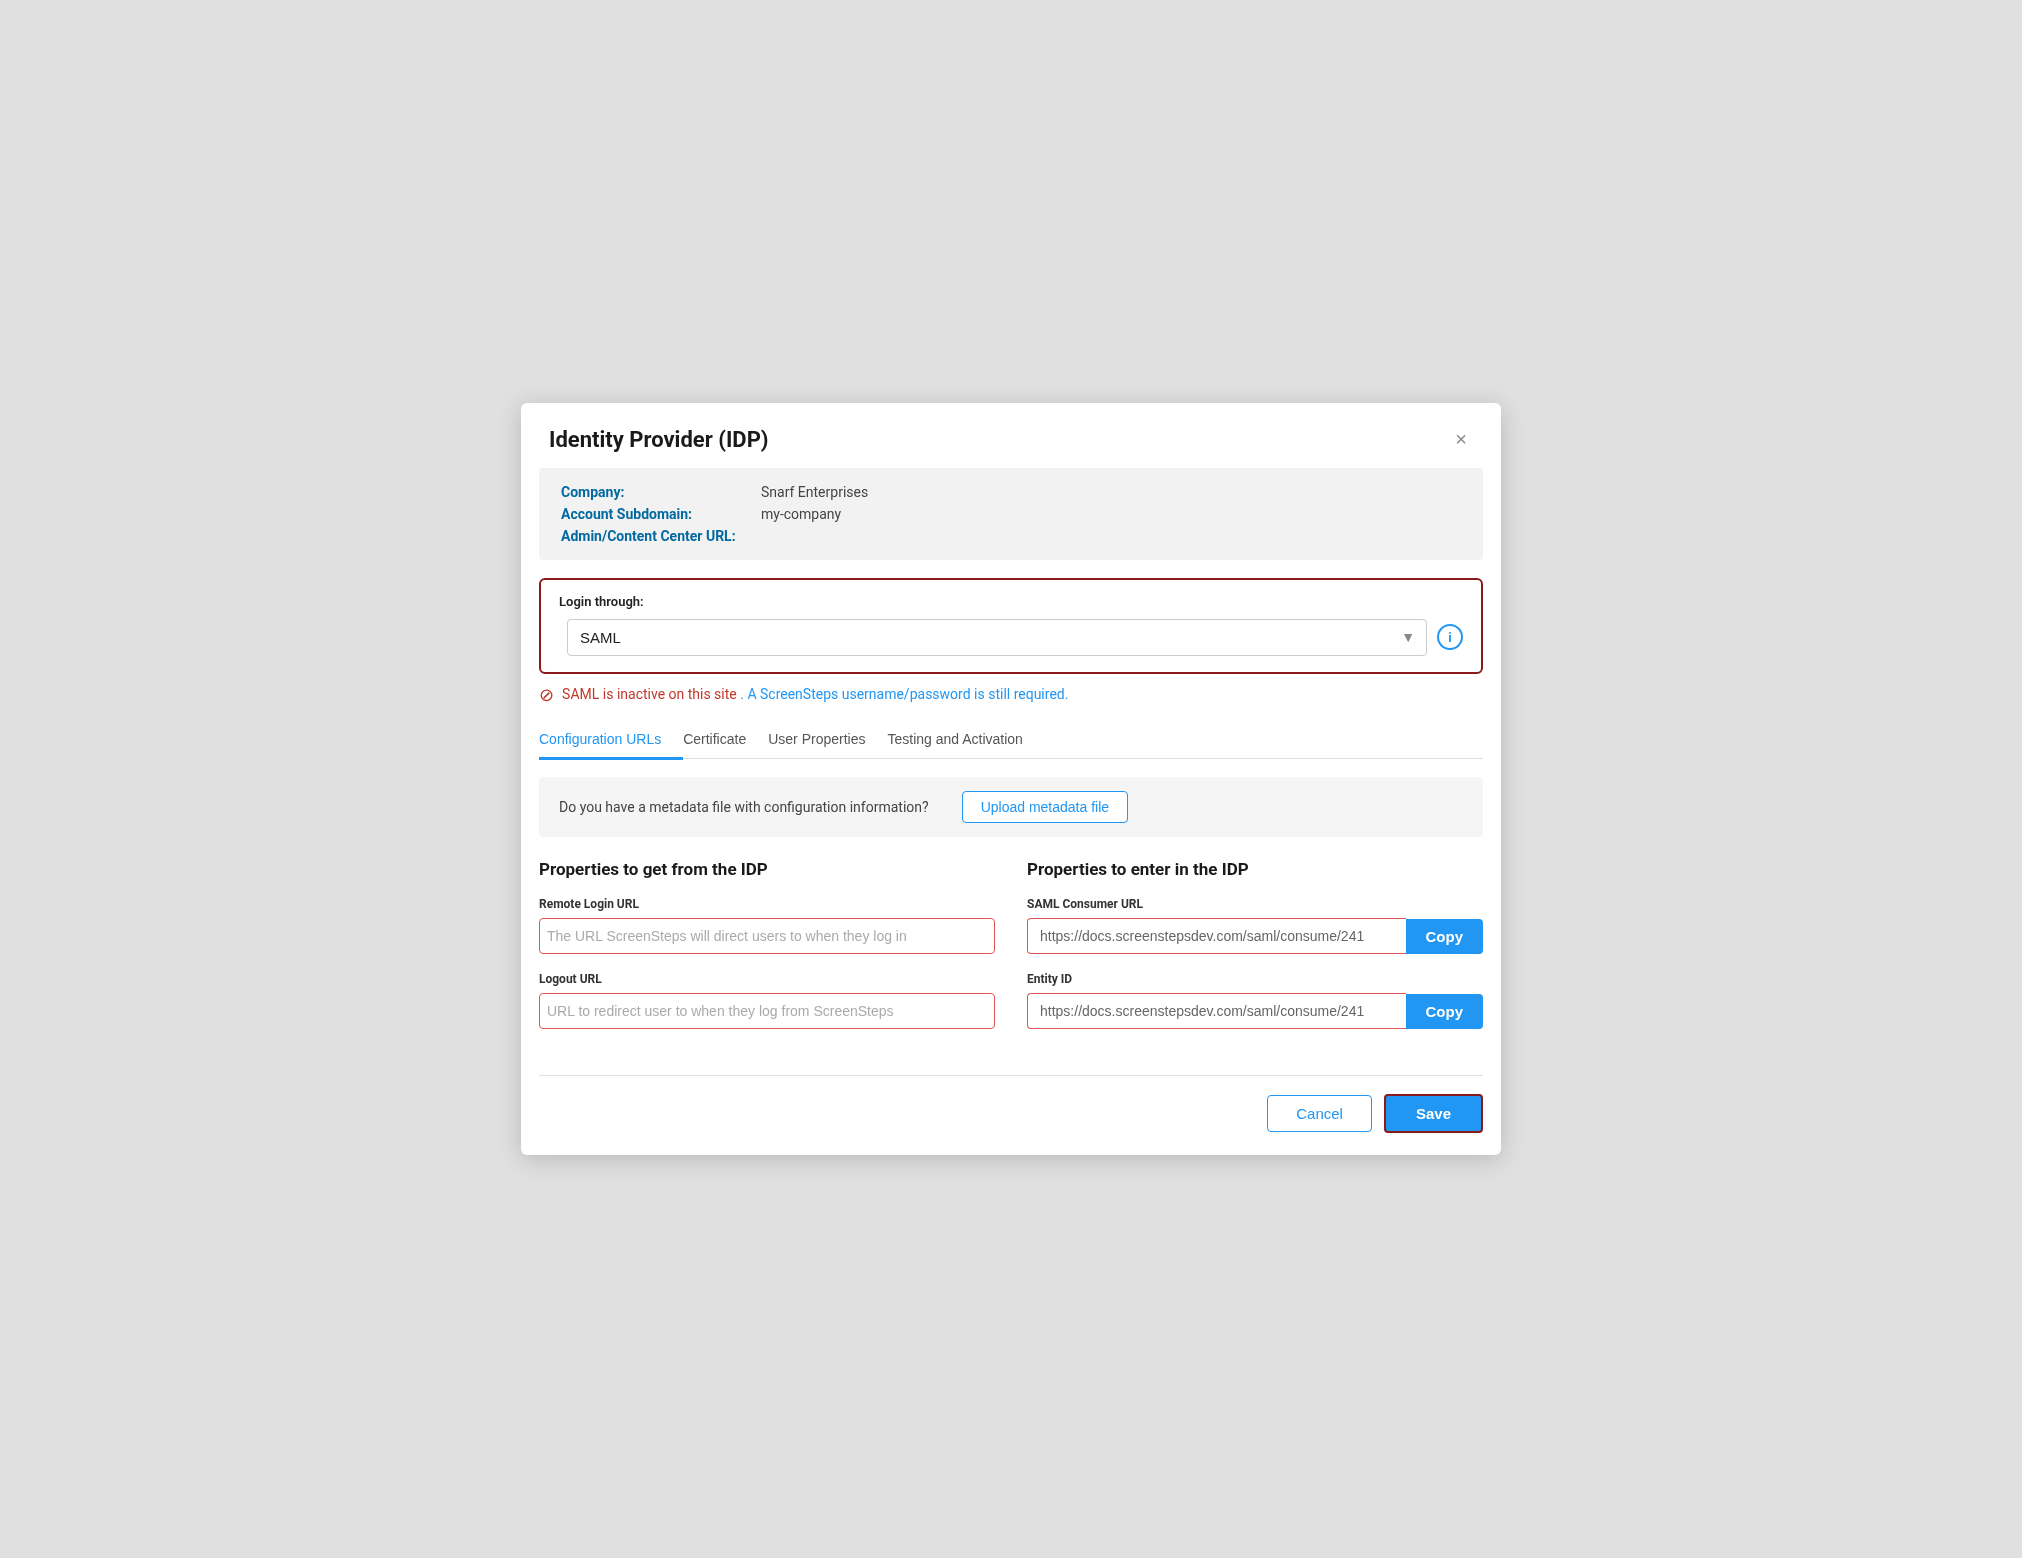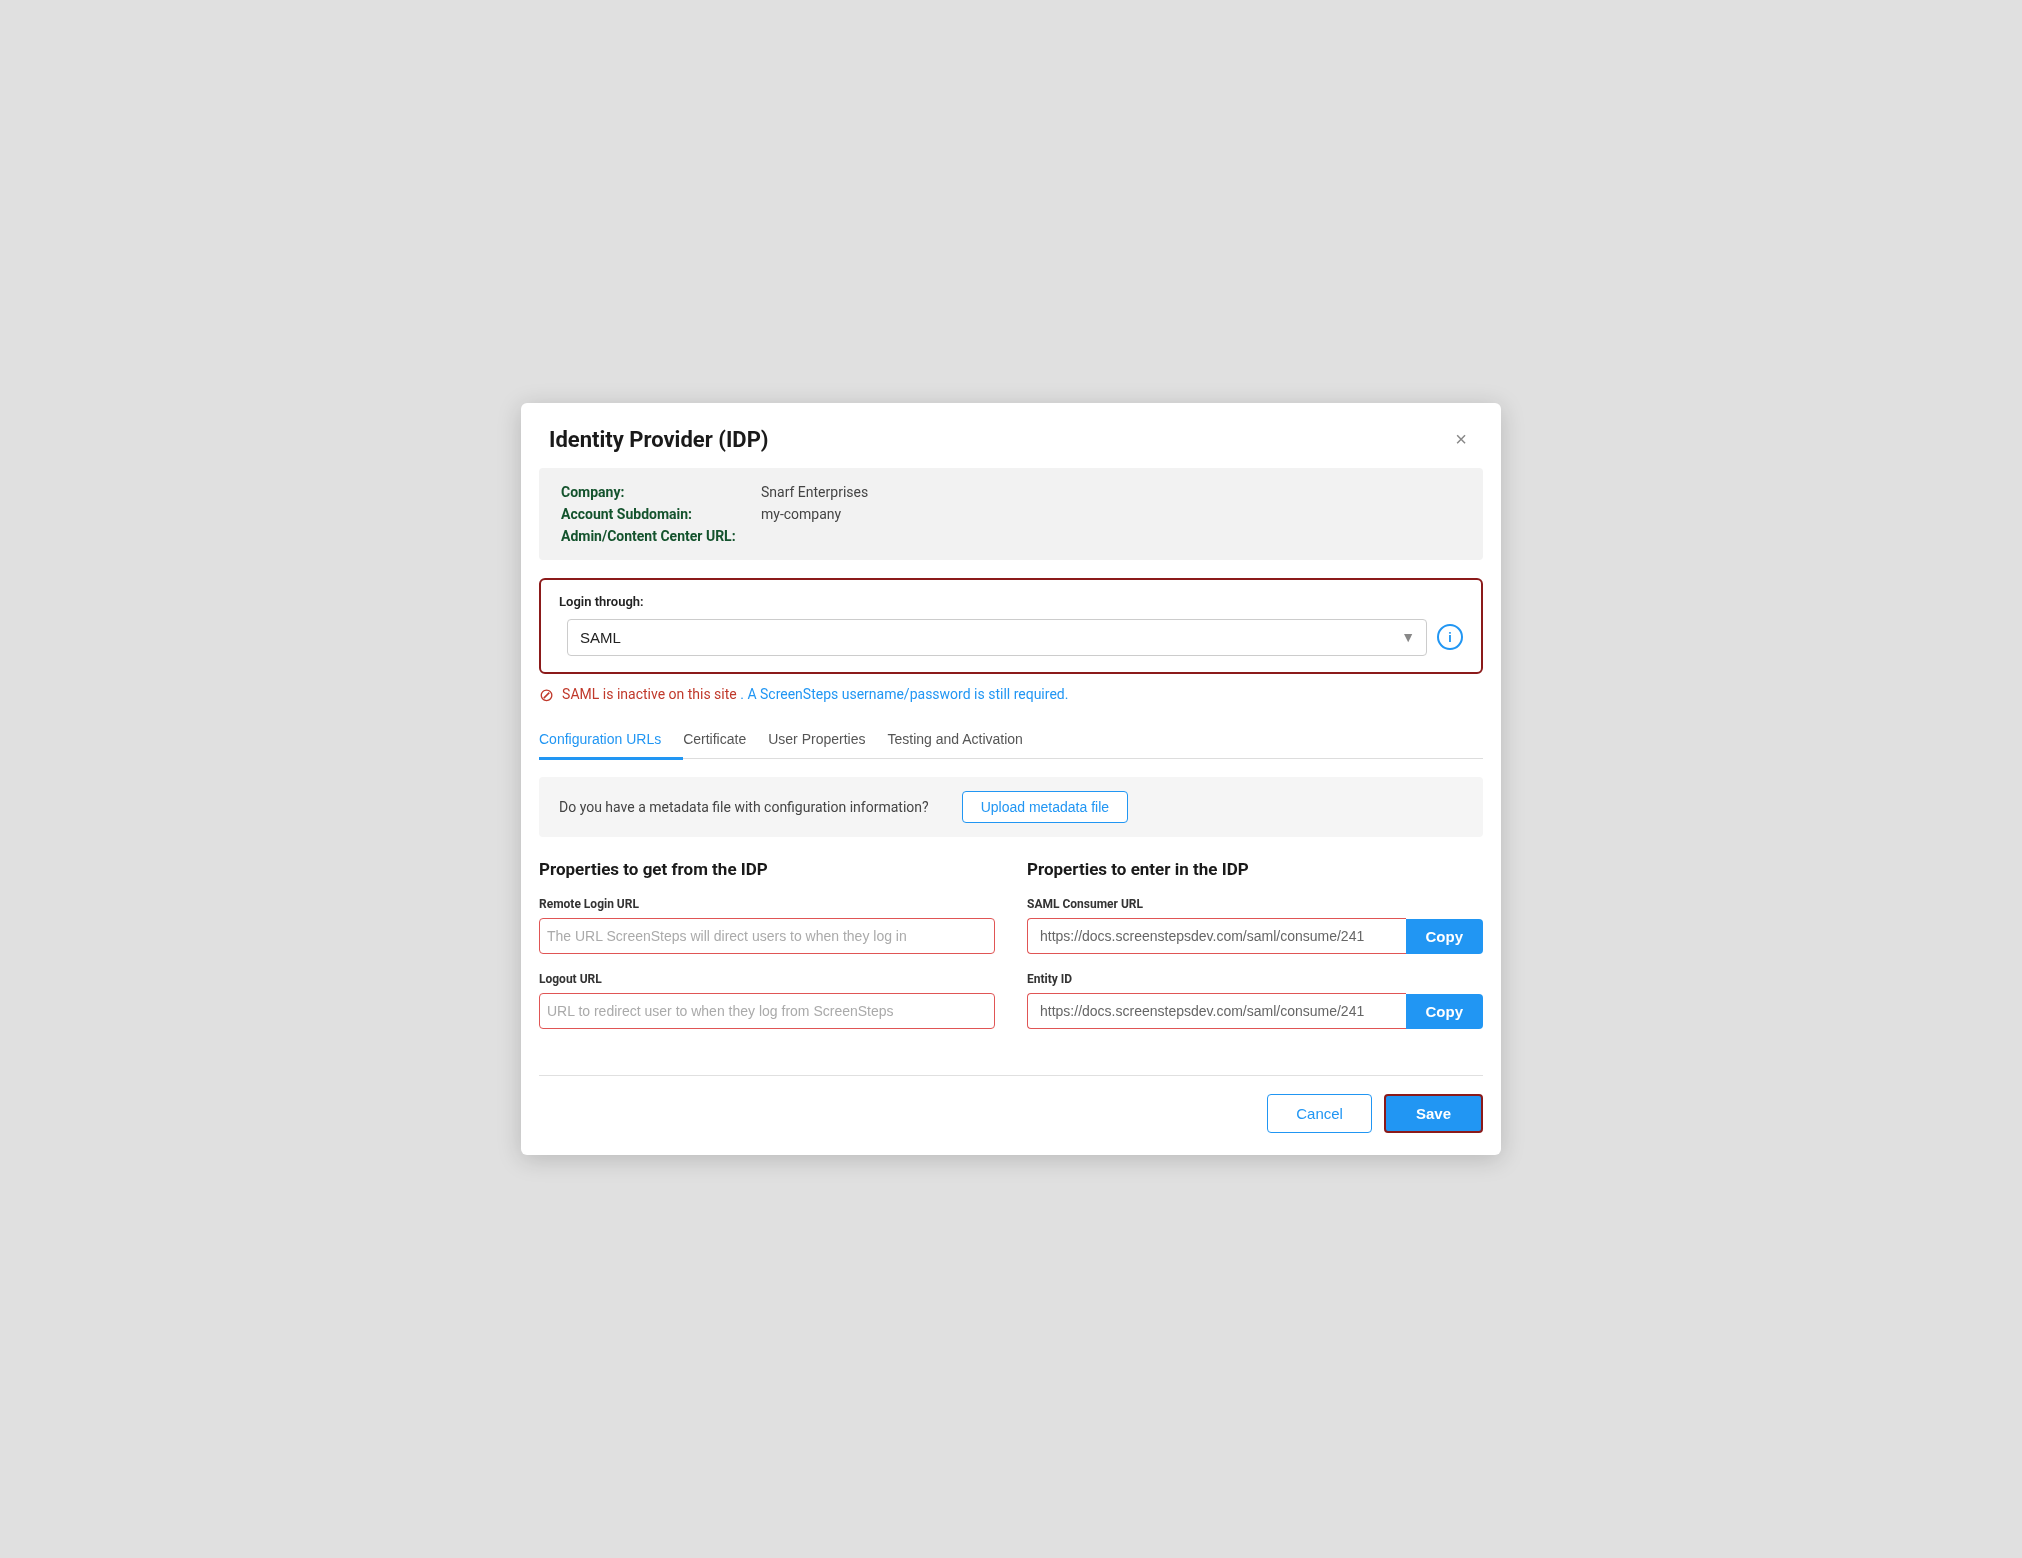--- a/index.html
+++ b/index.html
@@ -49,21 +49,21 @@
     }
     .info-row {
       display: flex;
       align-items: baseline;
       margin-bottom: 6px;
       font-size: 14px;
     }
     .info-row:last-child { margin-bottom: 0; }
     .info-label {
       font-weight: 700;
-      color: #14532d;
+      color: #0369a1;
       min-width: 200px;
     }
     .info-value {
       color: #444;
     }
     .login-section {
       margin: 18px 18px 0 18px;
       border: 2.5px solid #8b1a1a;
       border-radius: 6px;
       padding: 14px 18px 16px 18px;
@@ -246,20 +246,21 @@
       white-space: nowrap;
     }
     .divider {
       border: none;
       border-top: 1.5px solid #e0e0e0;
       margin: 28px 18px 18px 18px;
     }
     .modal-footer {
       display: flex;
       justify-content: flex-end;
+      align-items: center;
       gap: 12px;
       padding: 0 18px 22px 18px;
     }
     .cancel-btn {
       background: #fff;
       border: 1.5px solid #2196f3;
       color: #2196f3;
       border-radius: 4px;
       padding: 9px 28px;
       font-size: 15px;

